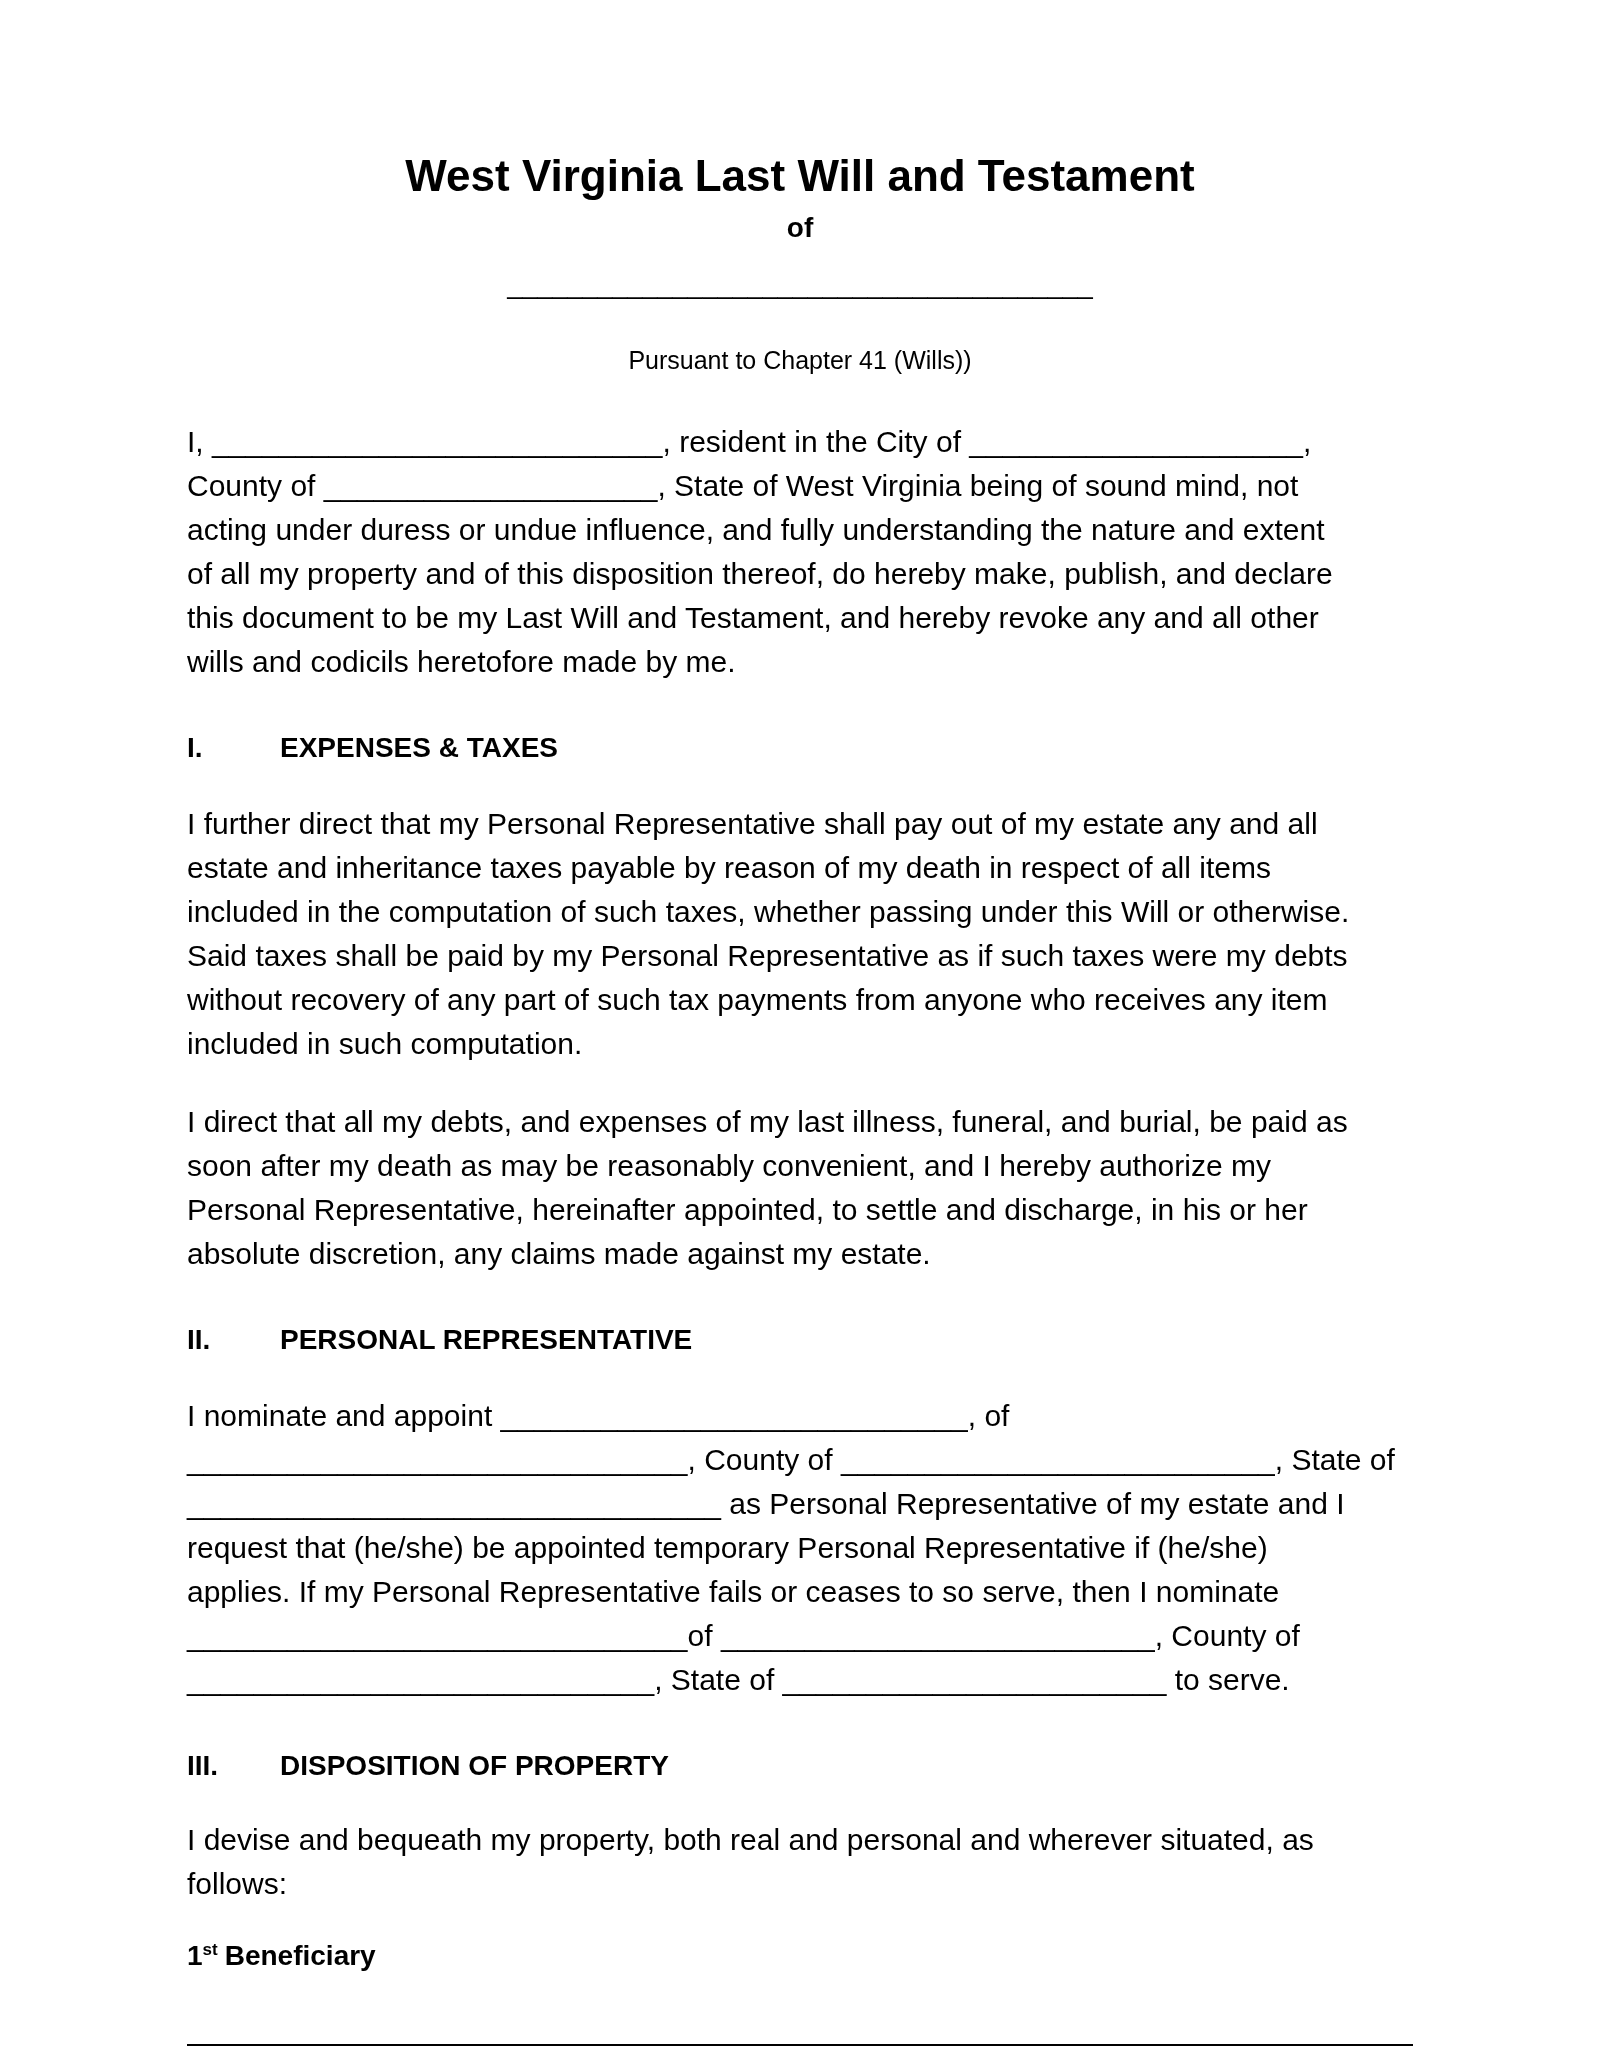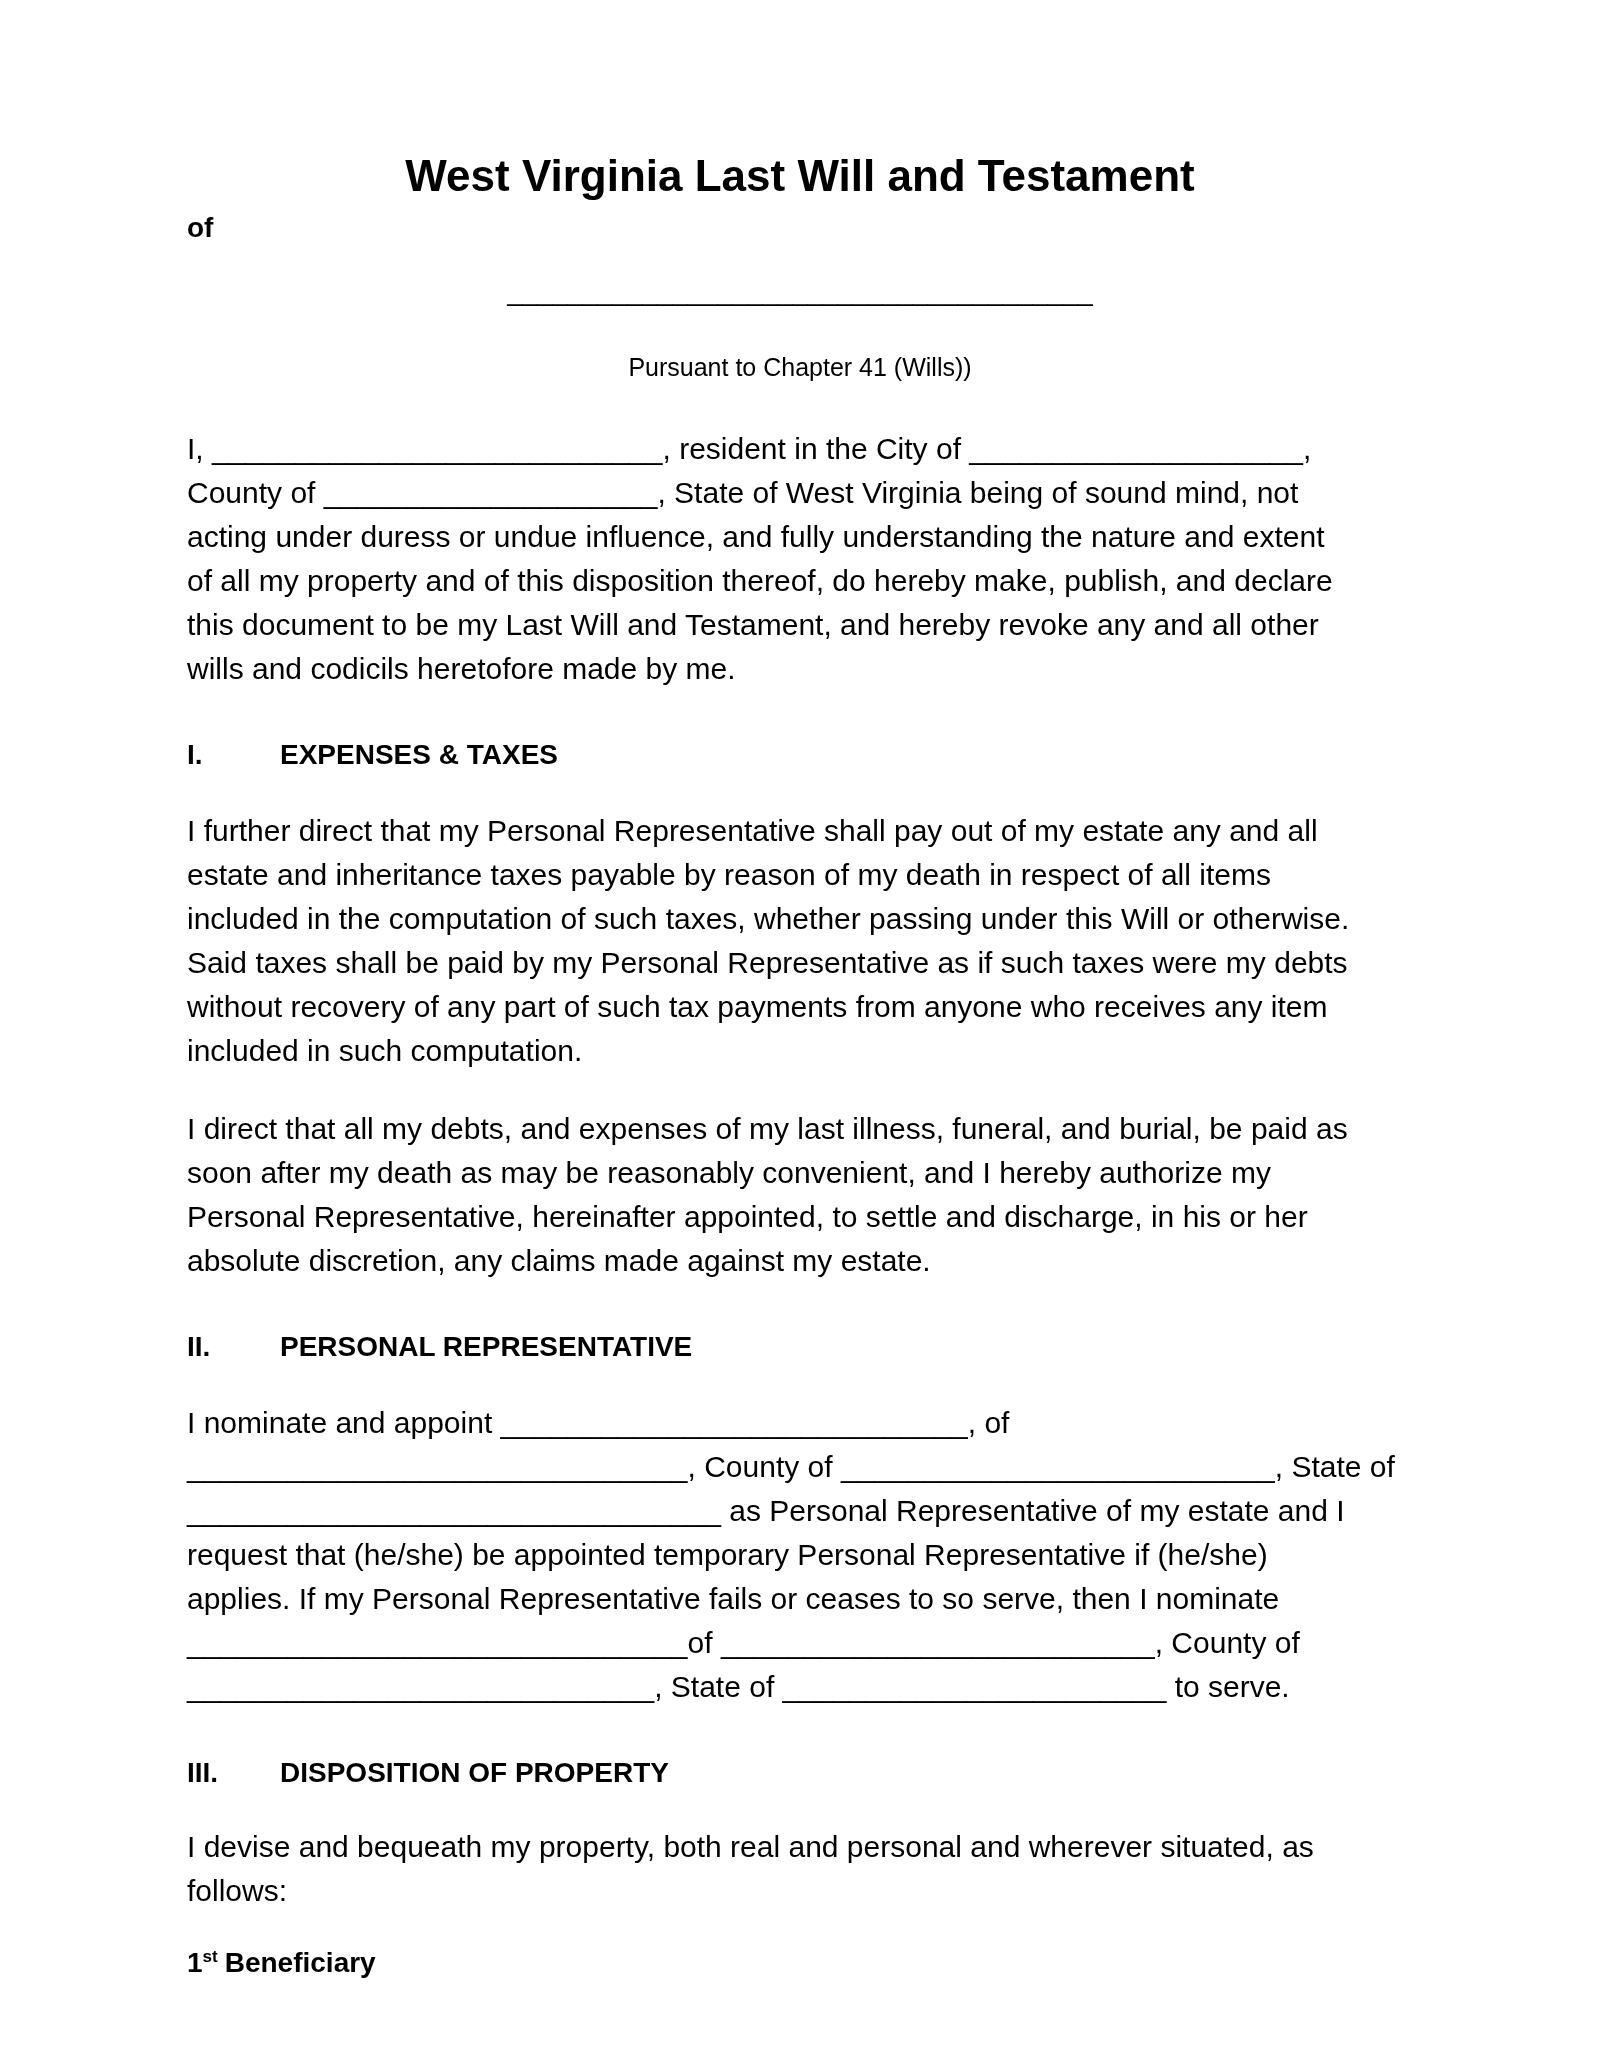--- a/index.html
+++ b/index.html
@@ -15,31 +15,31 @@
     background: #fff;
     overflow: hidden;
   }
   .title {
     text-align: center;
     font-size: 44px;
     font-weight: bold;
     line-height: 52px;
   }
   .subtitle {
-    text-align: left;
+    text-align: center;
     font-size: 28px;
     font-weight: bold;
     line-height: 36px;
     margin-top: 8px;
   }
   .name-blank {
     text-align: center;
     font-size: 27px;
     line-height: 36px;
-    margin-top: 27px;
+    margin-top: 20px;
   }
   .pursuant {
     text-align: center;
     font-size: 25px;
     line-height: 32px;
     margin-top: 42px;
   }
   .para {
     font-size: 30px;
     line-height: 44px;

